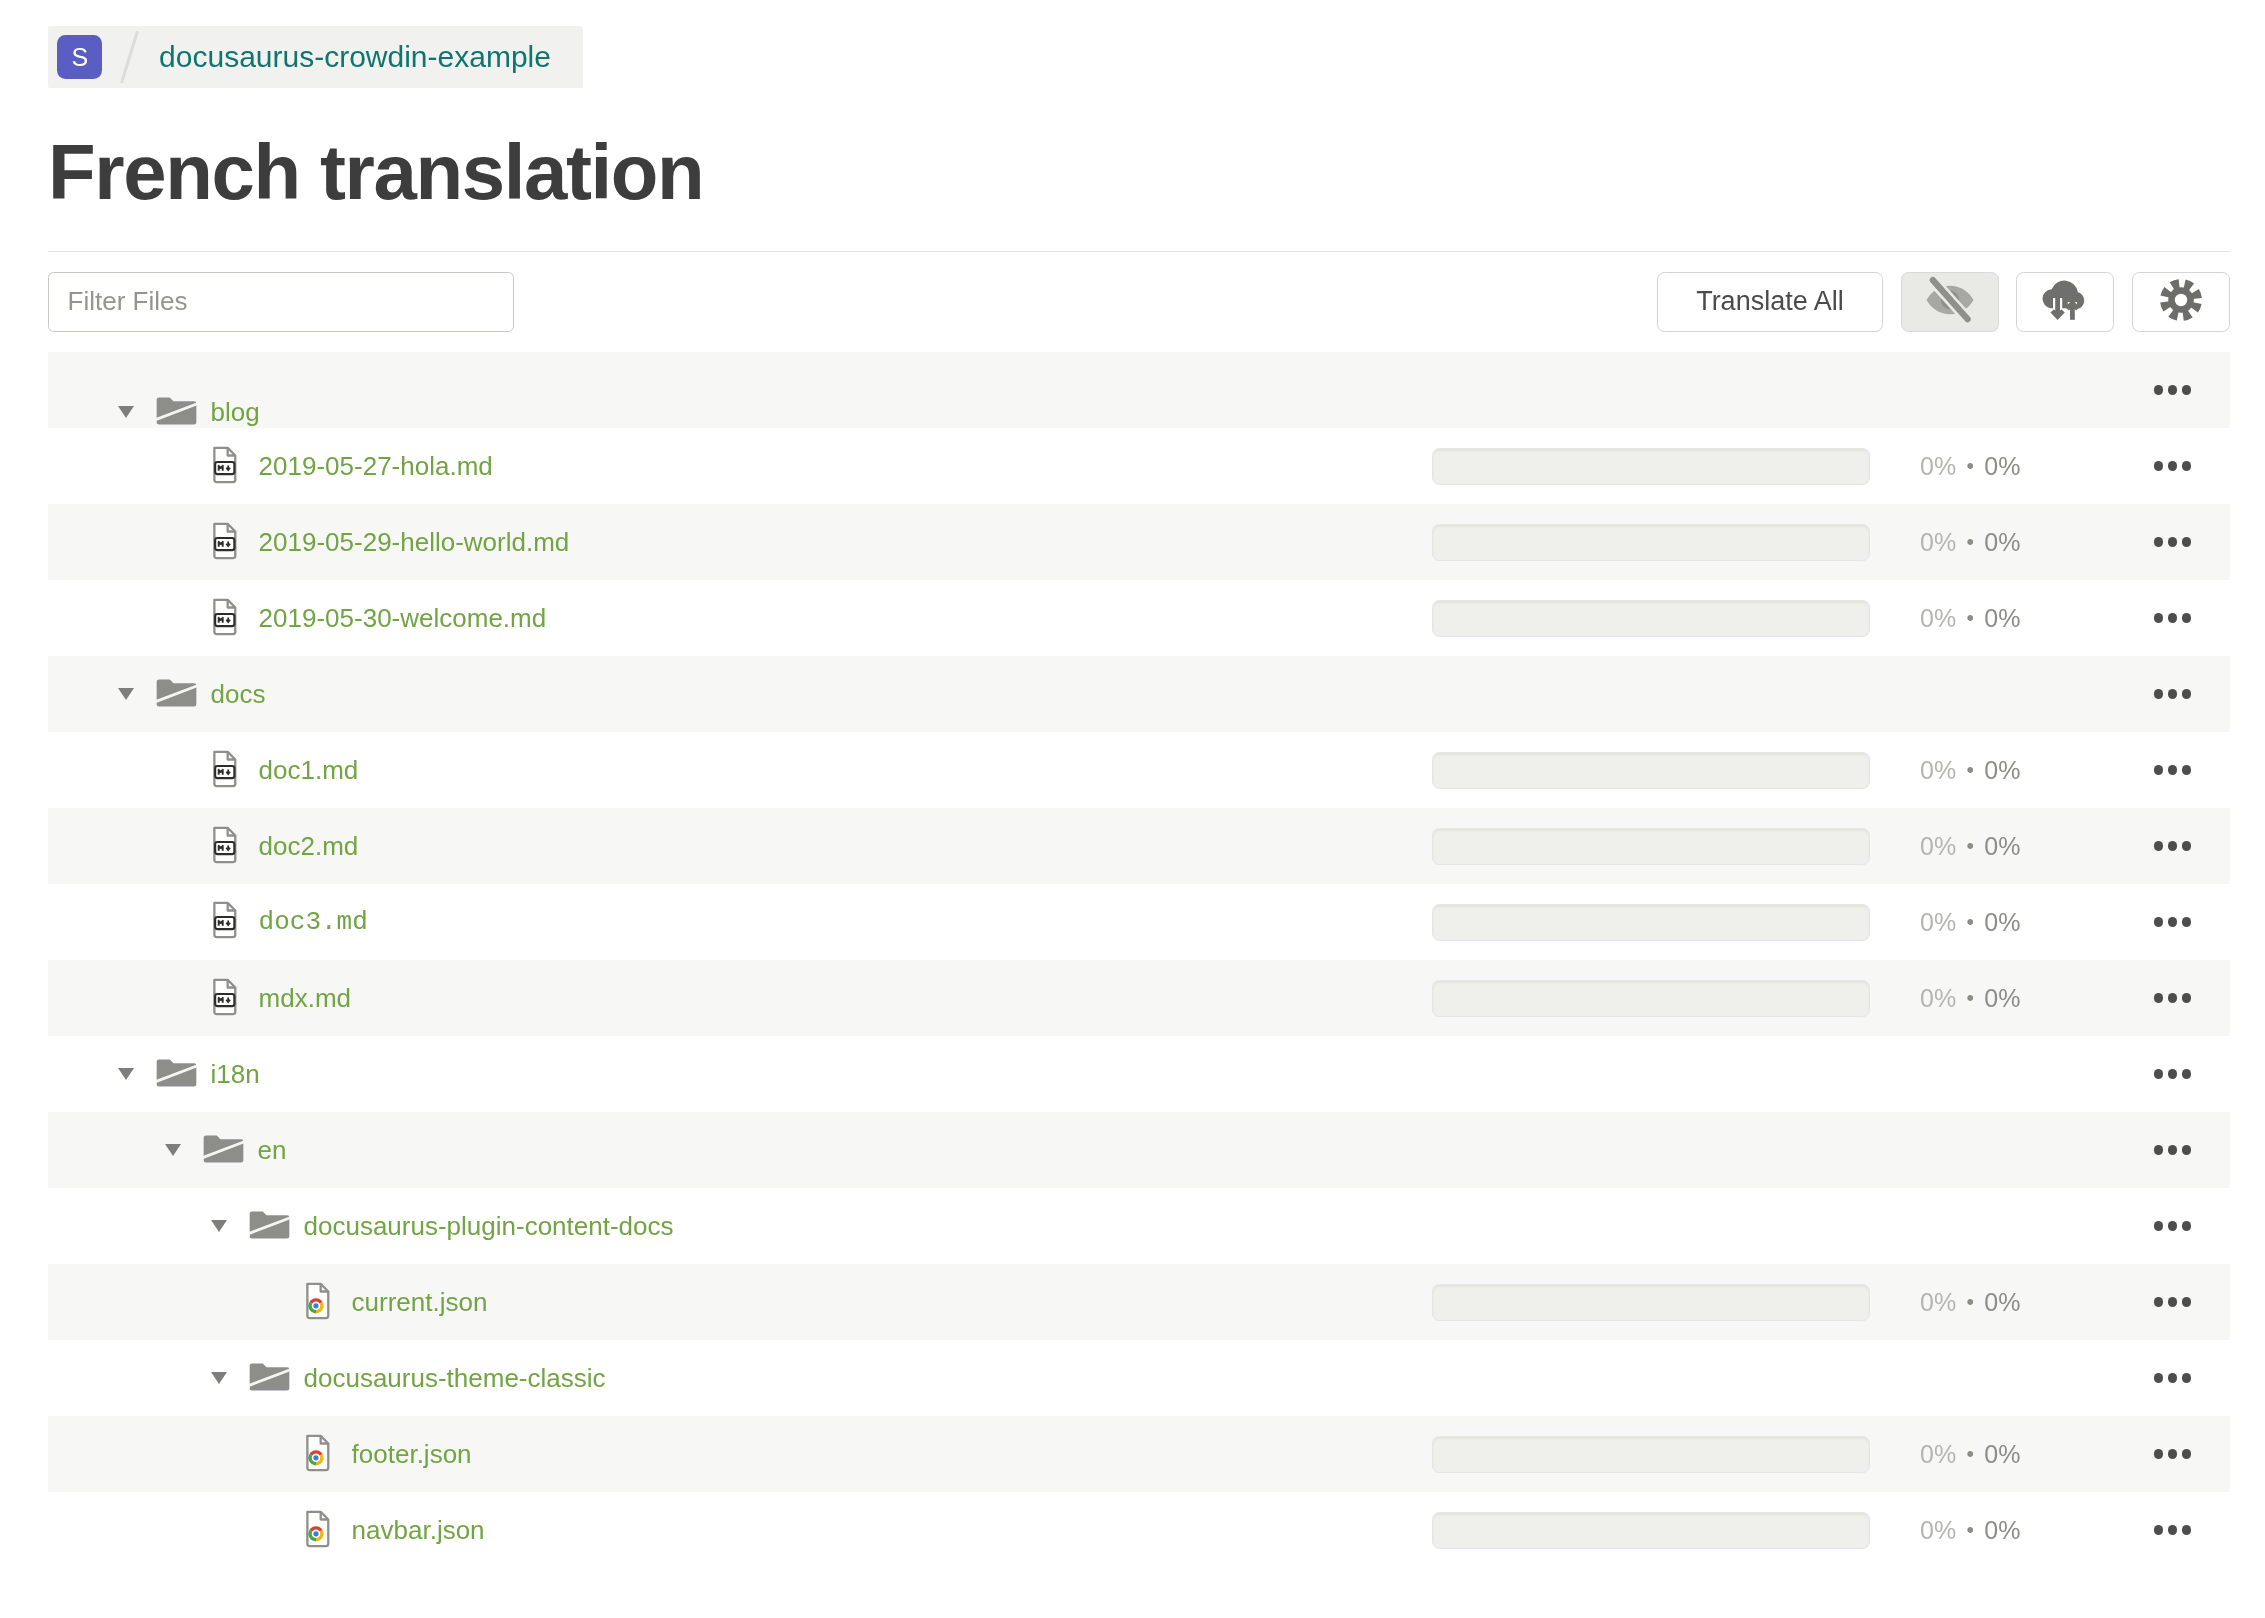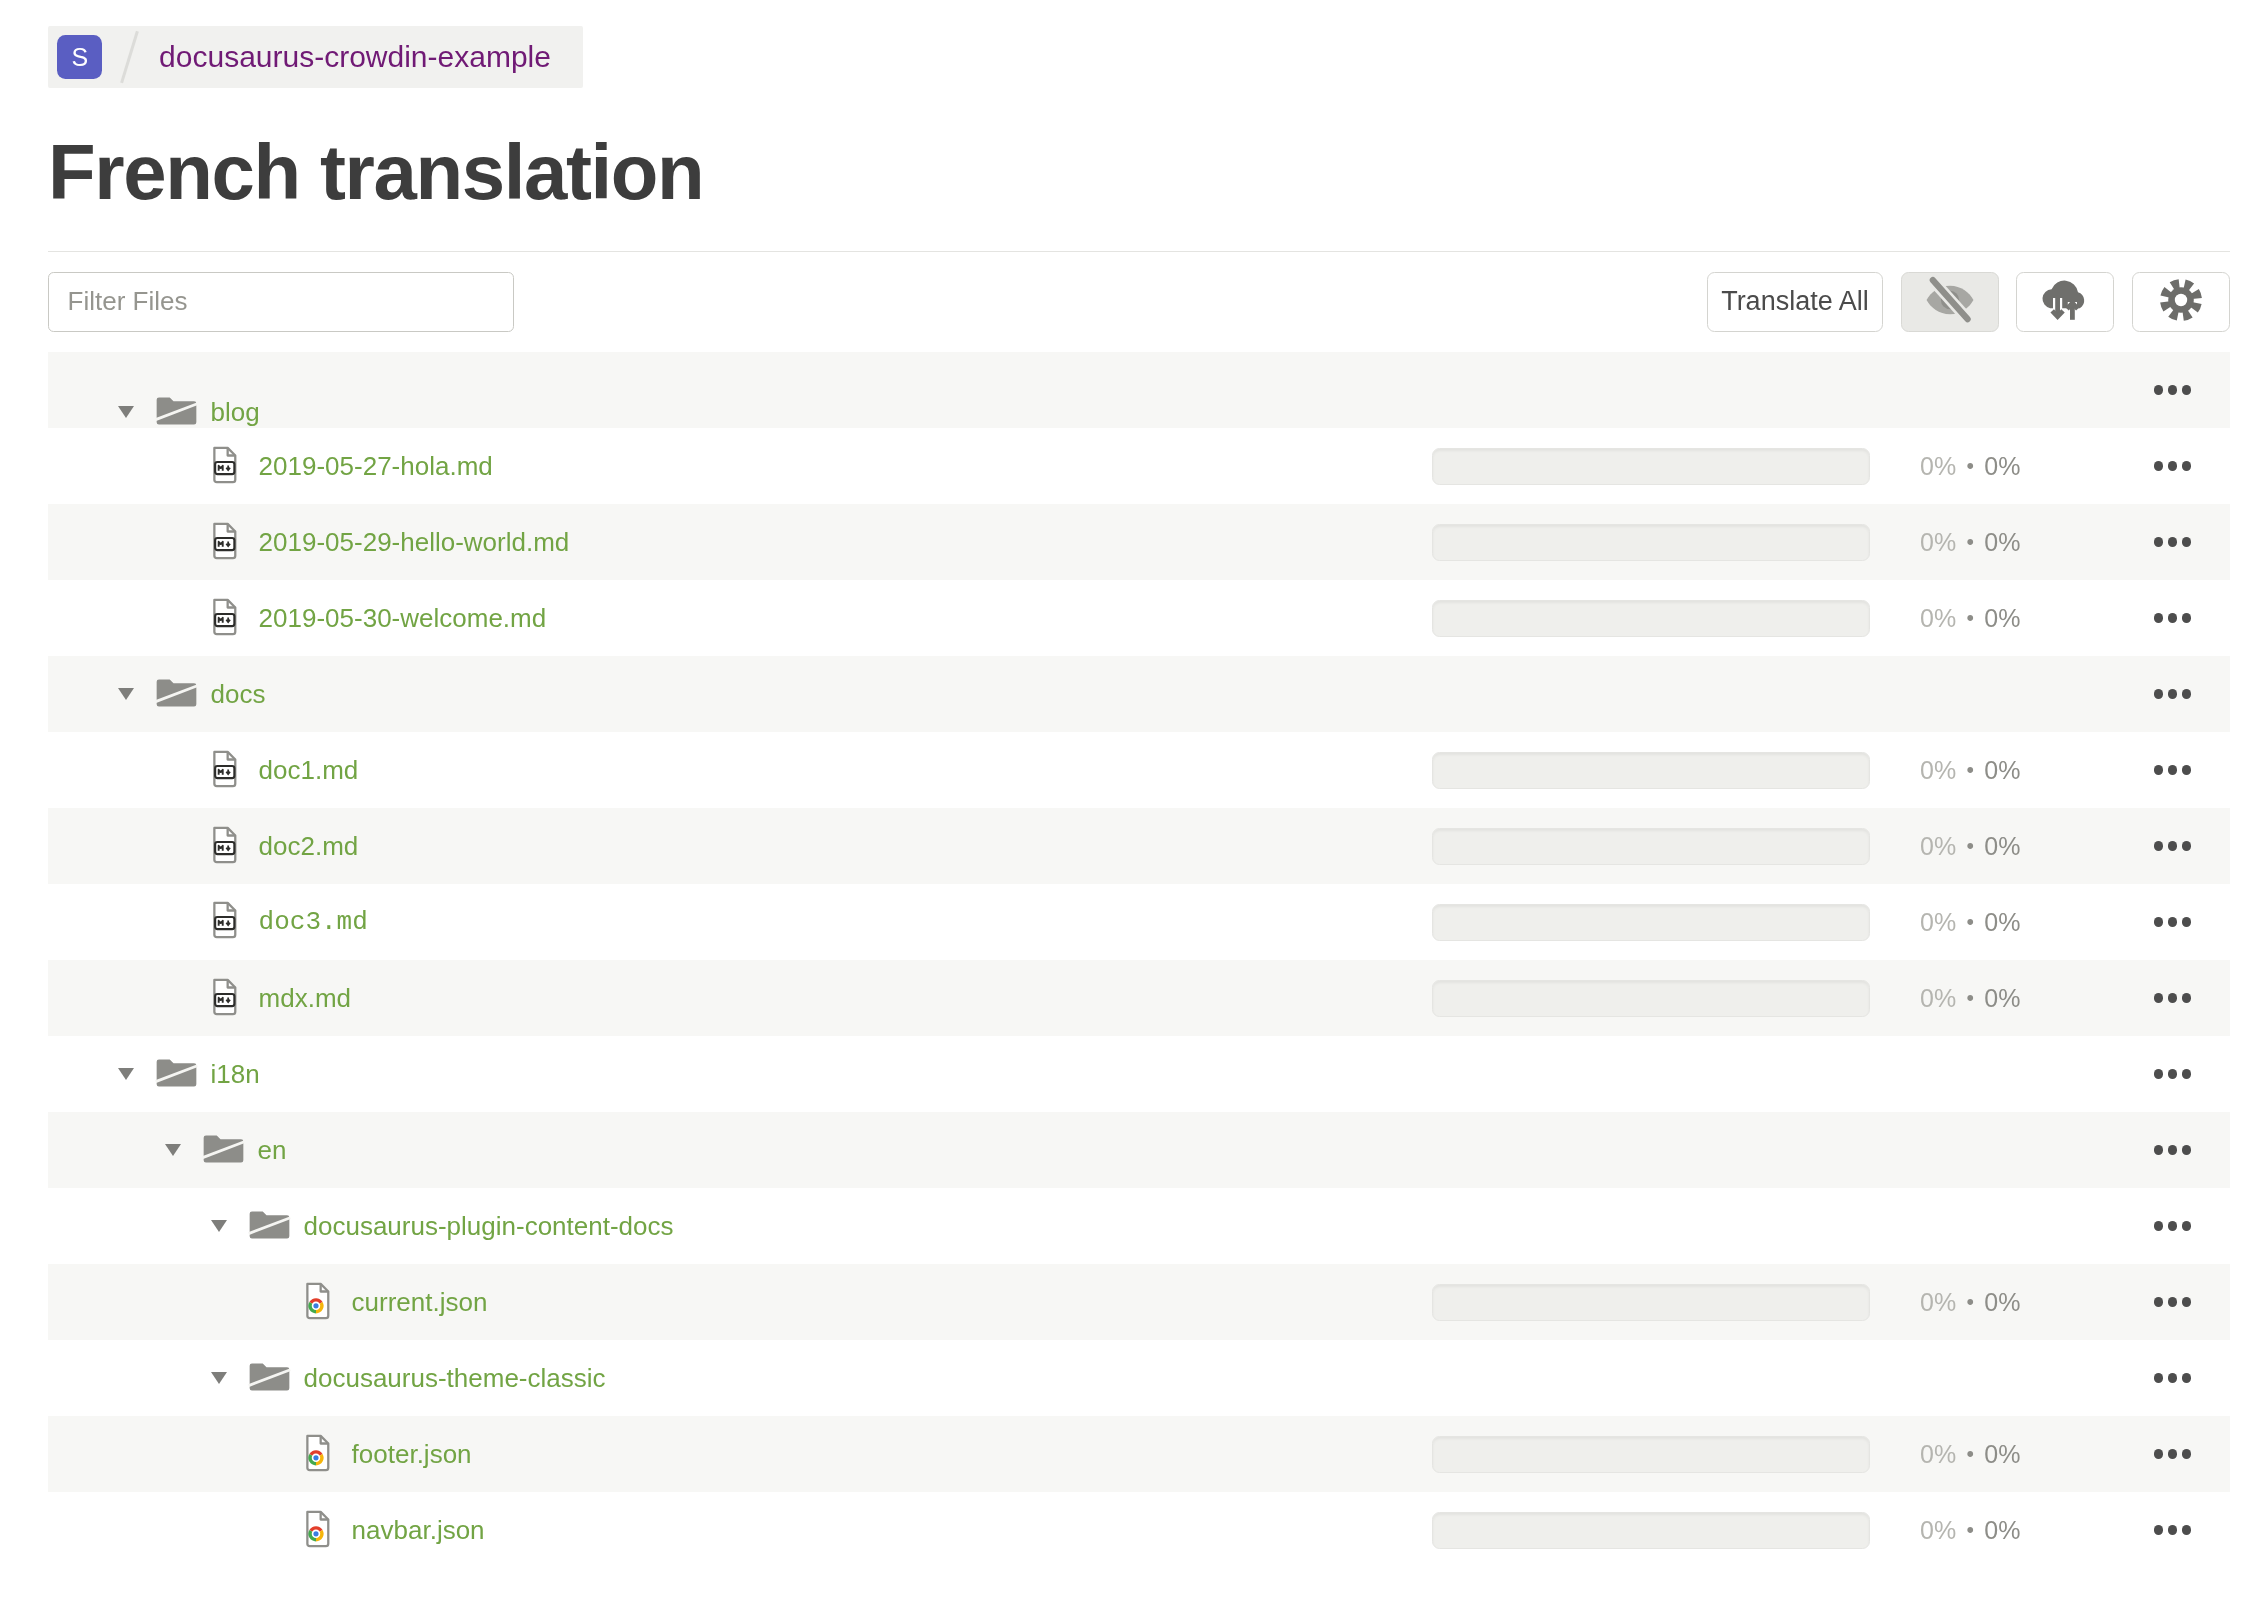--- a/index.html
+++ b/index.html
@@ -20,21 +20,21 @@
   .project-badge {
     width:45px; height:44px; border-radius:8.4px;
     background:#5a5ec2; color:#ffffff; font-size:25px;
     display:flex; align-items:center; justify-content:center;
     cursor:pointer; flex:0 0 auto;
   }
   .crumb-slash {
     width:2.8px; height:54px; background:#dcdcd9;
     transform:rotate(17deg); margin:0 28px 0 26px; flex:0 0 auto;
   }
-  .project-name { font-size:30px; color:#701a75; cursor:pointer; white-space:nowrap; }
+  .project-name { font-size:30px; color:#0f766e; cursor:pointer; white-space:nowrap; }
 
   
   .page-title {
     margin-top:45px; font-size:78px; font-weight:bold;
     color:#3d3d3d; letter-spacing:-1.4px; line-height:1.0;
   }
   .title-divider { border-bottom:1.9px solid #e4e4e1; margin-top:40px; }
 
   
   .toolbar { margin-top:19.6px; height:60px; display:flex; align-items:center; }
@@ -43,21 +43,21 @@
     font-size:26px; padding:0 18.6px; color:#000000; outline:none;
     font-family:inherit; background:#fff;
   }
   .filter-input::placeholder { color:#95958f; opacity:1; }
   .toolbar-right { margin-left:auto; display:flex; align-items:center; gap:17.7px; }
   .btn {
     height:60px; border:1.9px solid #d4d4d0; border-radius:7.5px; background:#ffffff;
     display:flex; align-items:center; justify-content:center; cursor:pointer;
     font-family:inherit;
   }
-  .btn-translate-all { width:176px; font-size:27px; color:#4b4b4b; }
+  .btn-translate-all { width:226px; font-size:27px; color:#4b4b4b; }
   .btn-icon { width:98px; }
   .btn-icon.active { background:#e9e9e6; border-color:#d9d9d5; }
 
   
   .tree { margin-top:20.5px; }
   .tree-row { height:76px; display:flex; align-items:center; background:#ffffff; }
   .tree-row.striped { background:#f7f7f5; }
   .row-left { display:flex; align-items:center; flex:1 1 auto; min-width:0; }
   .caret {
     width:0; height:0; flex:0 0 auto; margin-right:20.5px;

